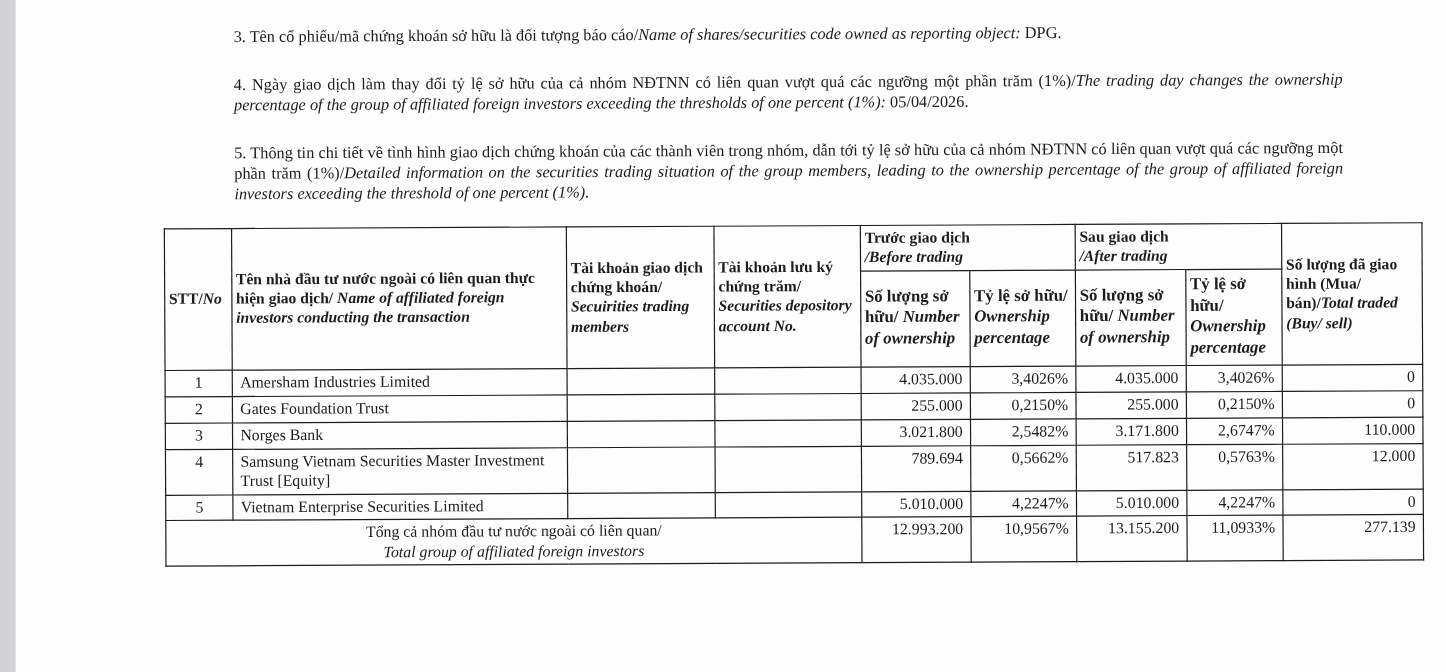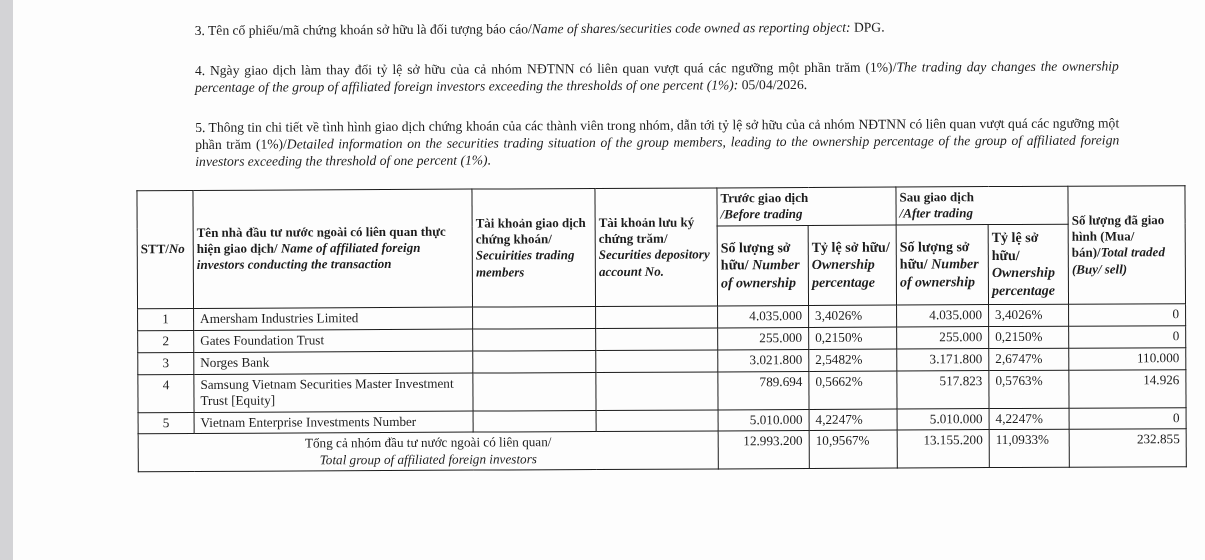--- a/index.html
+++ b/index.html
@@ -28,21 +28,21 @@
   }
   .doc thead tr.grp-row{height:37px;}
   .doc thead tr.sub-row{height:80px;}
   .doc thead th.sub{font-size:14px;}
   .blk{display:block;}
   .doc td{font-size:13.2px;line-height:1.25;vertical-align:top;padding:2px 6px;}
   .c-no{text-align:center;}
   .c-name{text-align:left;padding-left:8px;}
   .c-acct{}
   .c-num{text-align:right;padding-right:8px;margin-top:48px;}
-  .c-pct{text-align:left;}
+  .c-pct{text-align:right;}
   .total-row{height:36px;}
   .total-label{text-align:center;vertical-align:middle;font-size:13.2px;}
 </style>
 </head>
 <body>
 
 <div class="scan-strip"></div>
 
 <div class="sheet">
 
@@ -123,42 +123,42 @@
         </tr>
         <tr style="height: 36px;">
           <td class="c-no">4</td>
           <td class="c-name">Samsung Vietnam Securities Master Investment Trust [Equity]</td>
           <td class="c-acct"></td>
           <td class="c-acct"></td>
           <td class="c-num">789.694</td>
           <td class="c-pct">0,5662%</td>
           <td class="c-num">517.823</td>
           <td class="c-pct">0,5763%</td>
-          <td class="c-num">14.926</td>
+          <td class="c-num">12.000</td>
         </tr>
         <tr style="height: 21px;">
           <td class="c-no">5</td>
-          <td class="c-name">Vietnam Enterprise Investments Number</td>
+          <td class="c-name">Vietnam Enterprise Securities Limited</td>
           <td class="c-acct"></td>
           <td class="c-acct"></td>
           <td class="c-num">5.010.000</td>
           <td class="c-pct">4,2247%</td>
           <td class="c-num">5.010.000</td>
           <td class="c-pct">4,2247%</td>
           <td class="c-num">0</td>
         </tr>
       </tbody>
     <tbody>
       <tr class="total-row">
         <td colspan="4" class="total-label">
             <span class="blk">Tổng cả nhóm đầu tư nước ngoài có liên quan/</span>
             <span class="blk it">Total group of affiliated foreign investors</span>
           </td>
         <td class="c-num">12.993.200</td>
         <td class="c-pct">10,9567%</td>
         <td class="c-num">13.155.200</td>
         <td class="c-pct">11,0933%</td>
-        <td class="c-num">232.855</td>
+        <td class="c-num">277.139</td>
       </tr>
     </tbody>
   </table>
 
 </div>
 
 </body></html>

